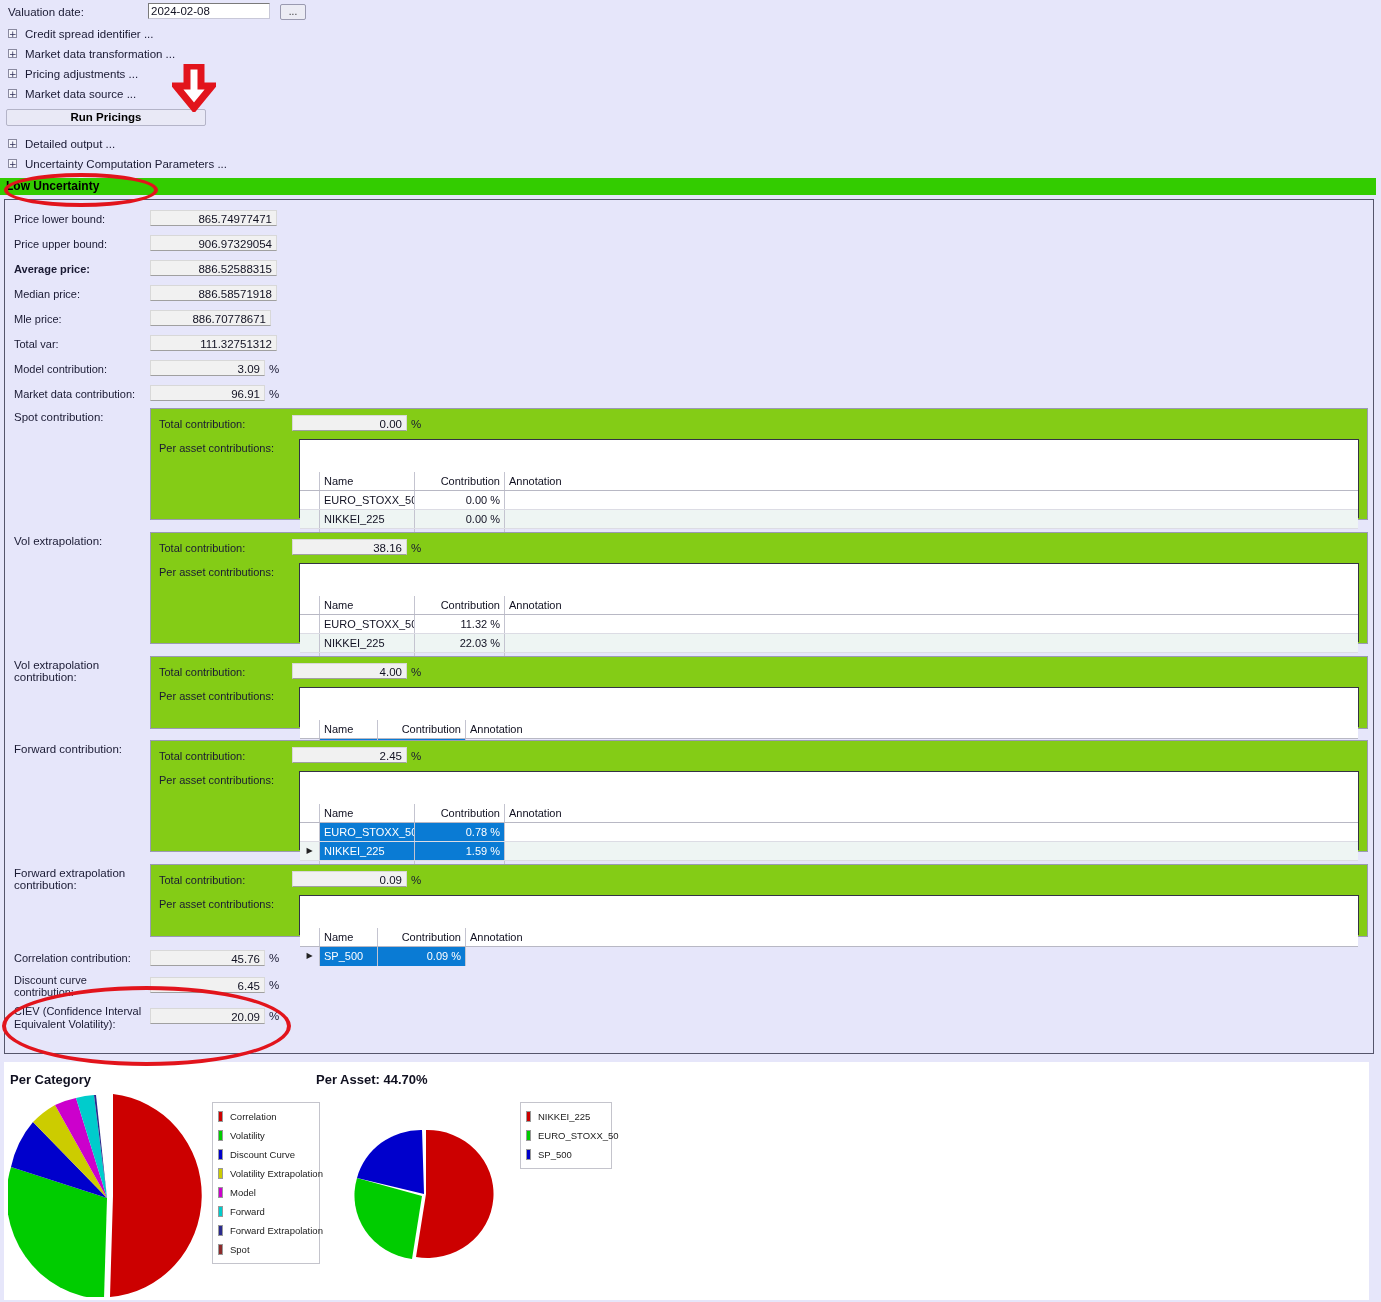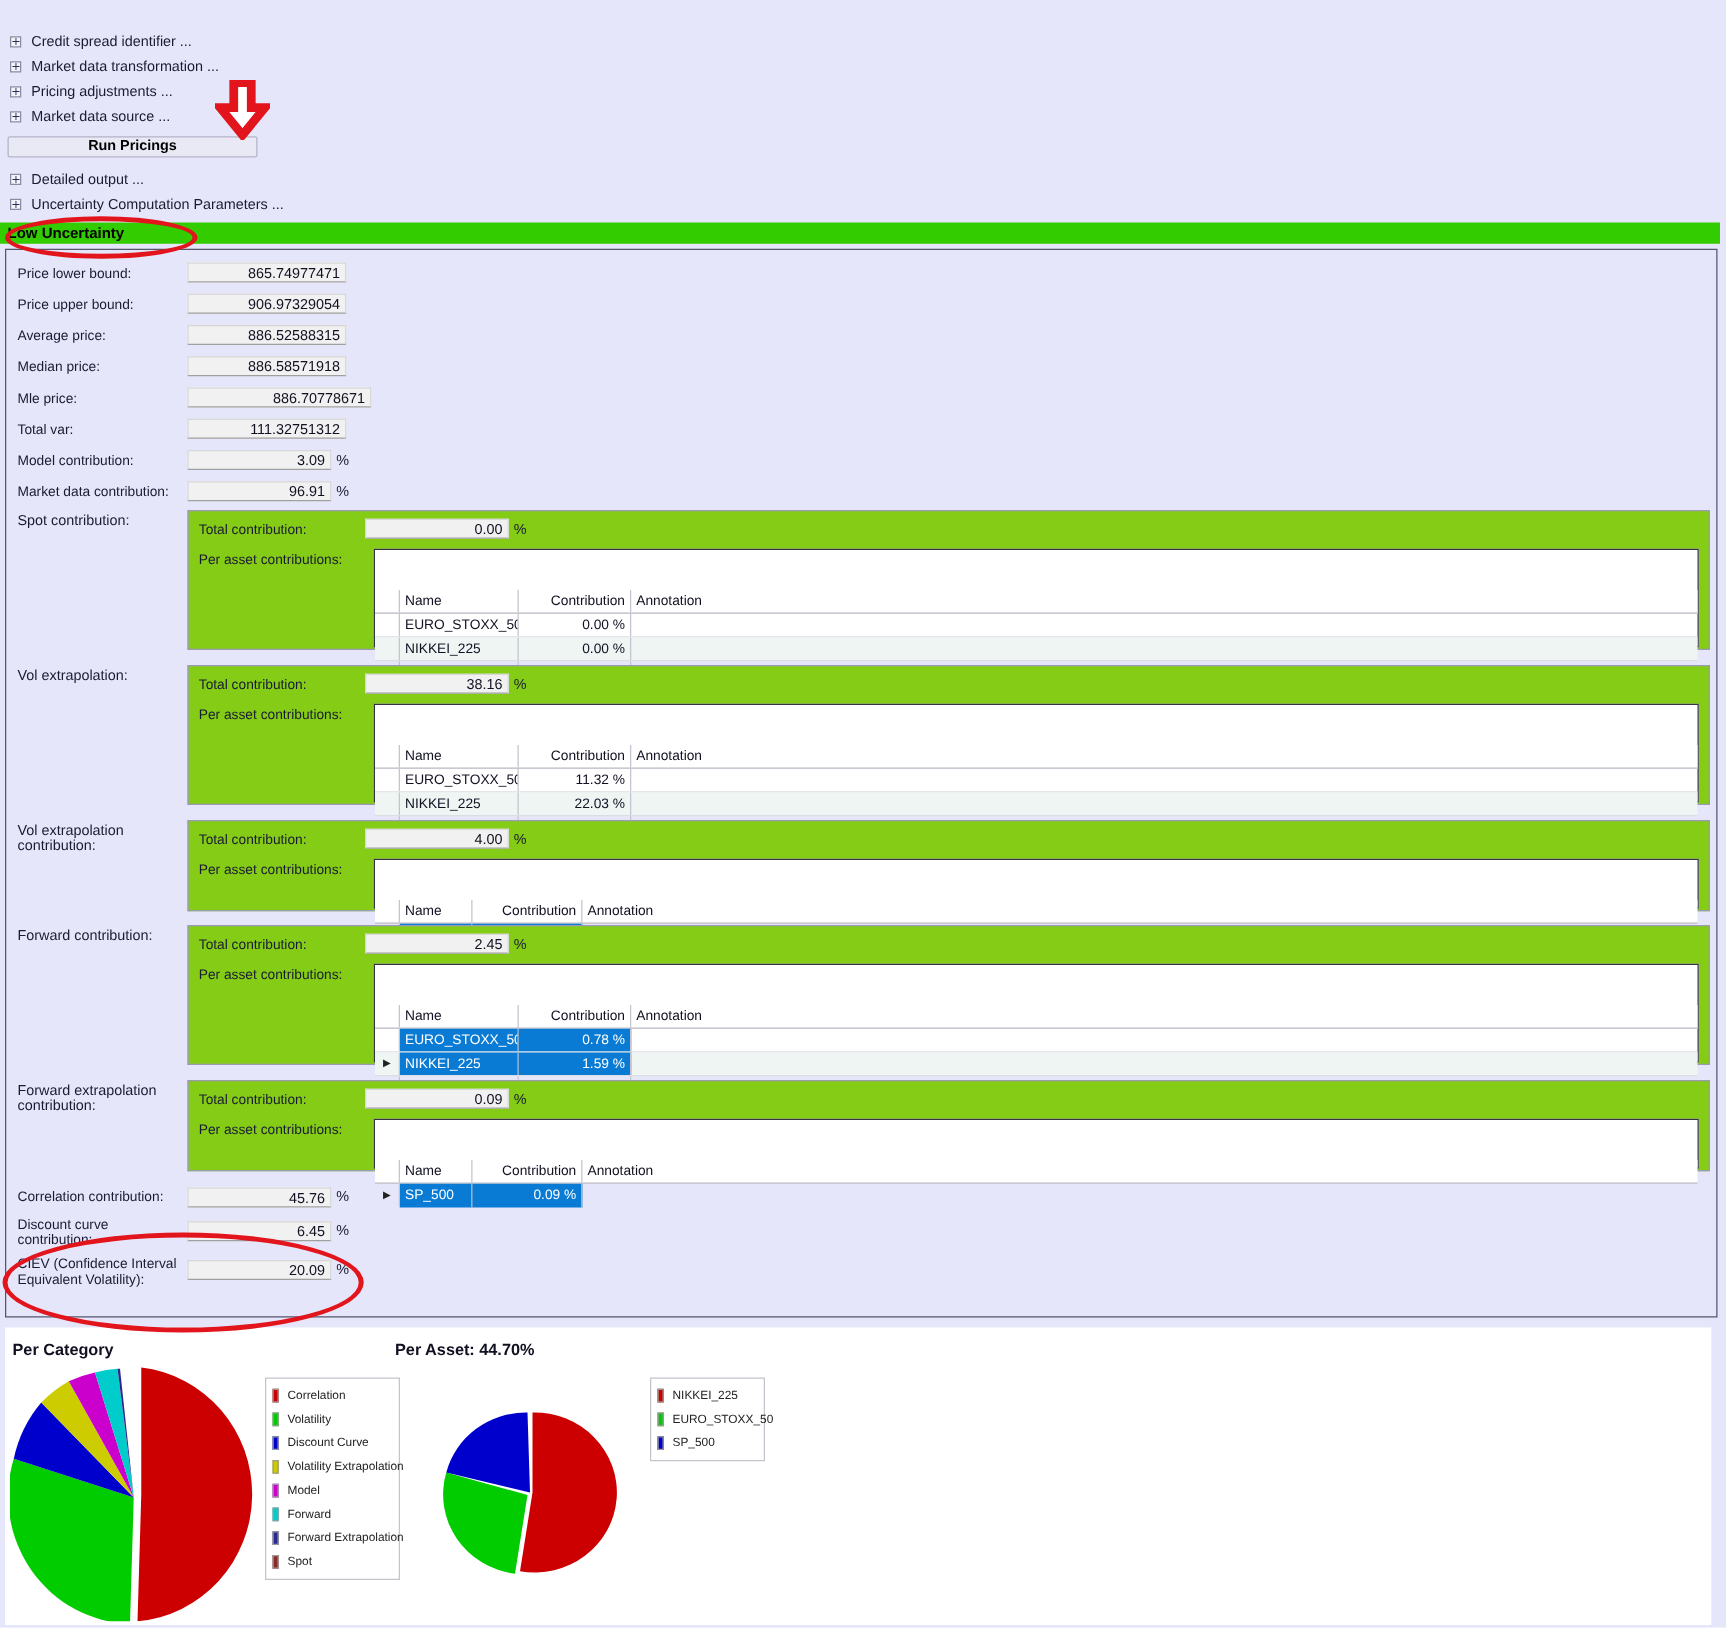--- a/index.html
+++ b/index.html
@@ -126,20 +126,25 @@
   }
   svg { display:block; }
 </style>
 </head>
 <body>
 
 <div class="app">
 
   <div class="top-form">
 
+    <div class="row-valdate">
+      <span class="lbl valdate-label">Valuation date:</span>
+      <input class="valdate-input" type="text" value="2024-02-08" style="">
+      <div class="valdate-btn">...</div>
+    </div>
 
     <div class="expander" style="top:28px;">
       <span class="plusbox">+</span><span>Credit spread identifier ...</span>
     </div>
     <div class="expander" style="top:48px;">
       <span class="plusbox">+</span><span>Market data transformation ...</span>
     </div>
     <div class="expander" style="top:68px;">
       <span class="plusbox">+</span><span>Pricing adjustments ...</span>
     </div>
@@ -168,28 +173,28 @@
   </div>
 
   <div class="results-panel">
 
     <div class="fld-label" style="left:9px; top:13px;">Price lower bound:</div>
     <div class="fld-box" style="left:145px; top:10px; width:127px;">865.74977471</div>
 
     <div class="fld-label" style="left:9px; top:38px;">Price upper bound:</div>
     <div class="fld-box" style="left:145px; top:35px; width:127px;">906.97329054</div>
 
-    <div class="fld-label" style="left:9px; top:63px;">Average price:</div>
+    <div class="fld-label" style="left:9px; top:63px;font-weight:bold;">Average price:</div>
     <div class="fld-box" style="left:145px; top:60px; width:127px;">886.52588315</div>
 
     <div class="fld-label" style="left:9px; top:88px;">Median price:</div>
     <div class="fld-box" style="left:145px; top:85px; width:127px;">886.58571918</div>
 
     <div class="fld-label" style="left:9px; top:113px;">Mle price:</div>
-    <div class="fld-box" style="left:145px; top:110px; width:147px;">886.70778671</div>
+    <div class="fld-box" style="left:145px; top:110px; width:121px;">886.70778671</div>
 
     <div class="fld-label" style="left:9px; top:138px;">Total var:</div>
     <div class="fld-box" style="left:145px; top:135px; width:127px;">111.32751312</div>
 
     <div class="fld-label" style="left:9px; top:163px;">Model contribution:</div>
     <div class="fld-box" style="left:145px; top:160px; width:115px;">3.09</div>
     <div class="pct" style="left:264px; top:163px;">%</div>
 
     <div class="fld-label" style="left:9px; top:188px;">Market data contribution:</div>
     <div class="fld-box" style="left:145px; top:185px; width:115px;">96.91</div>

